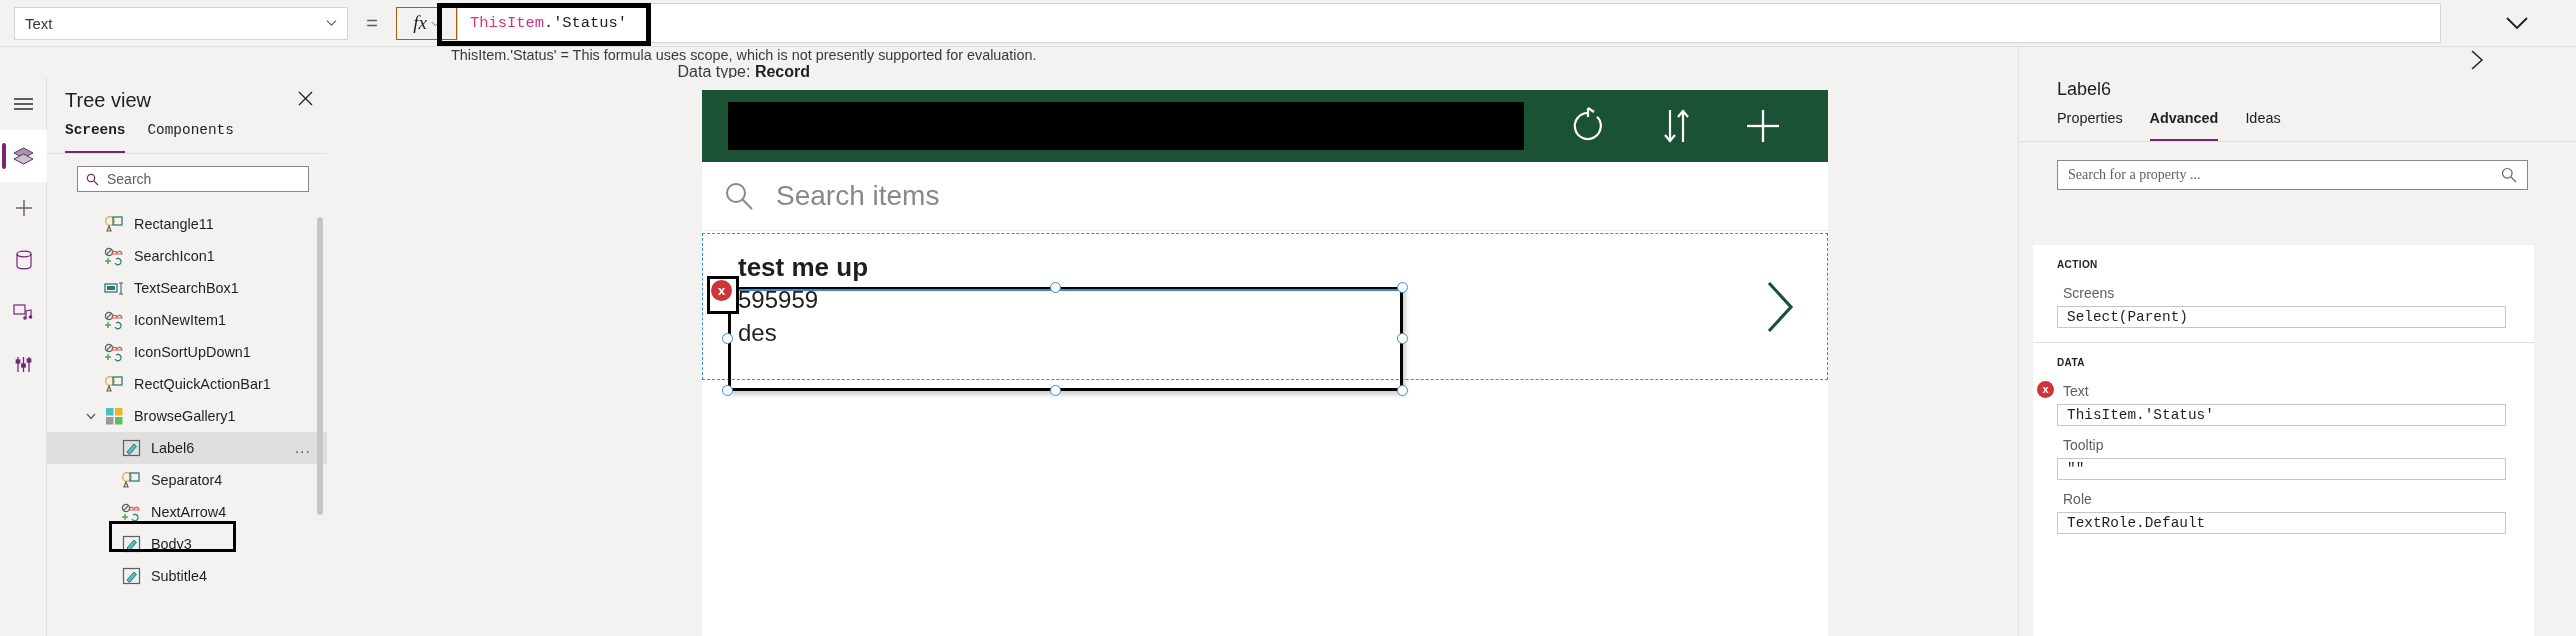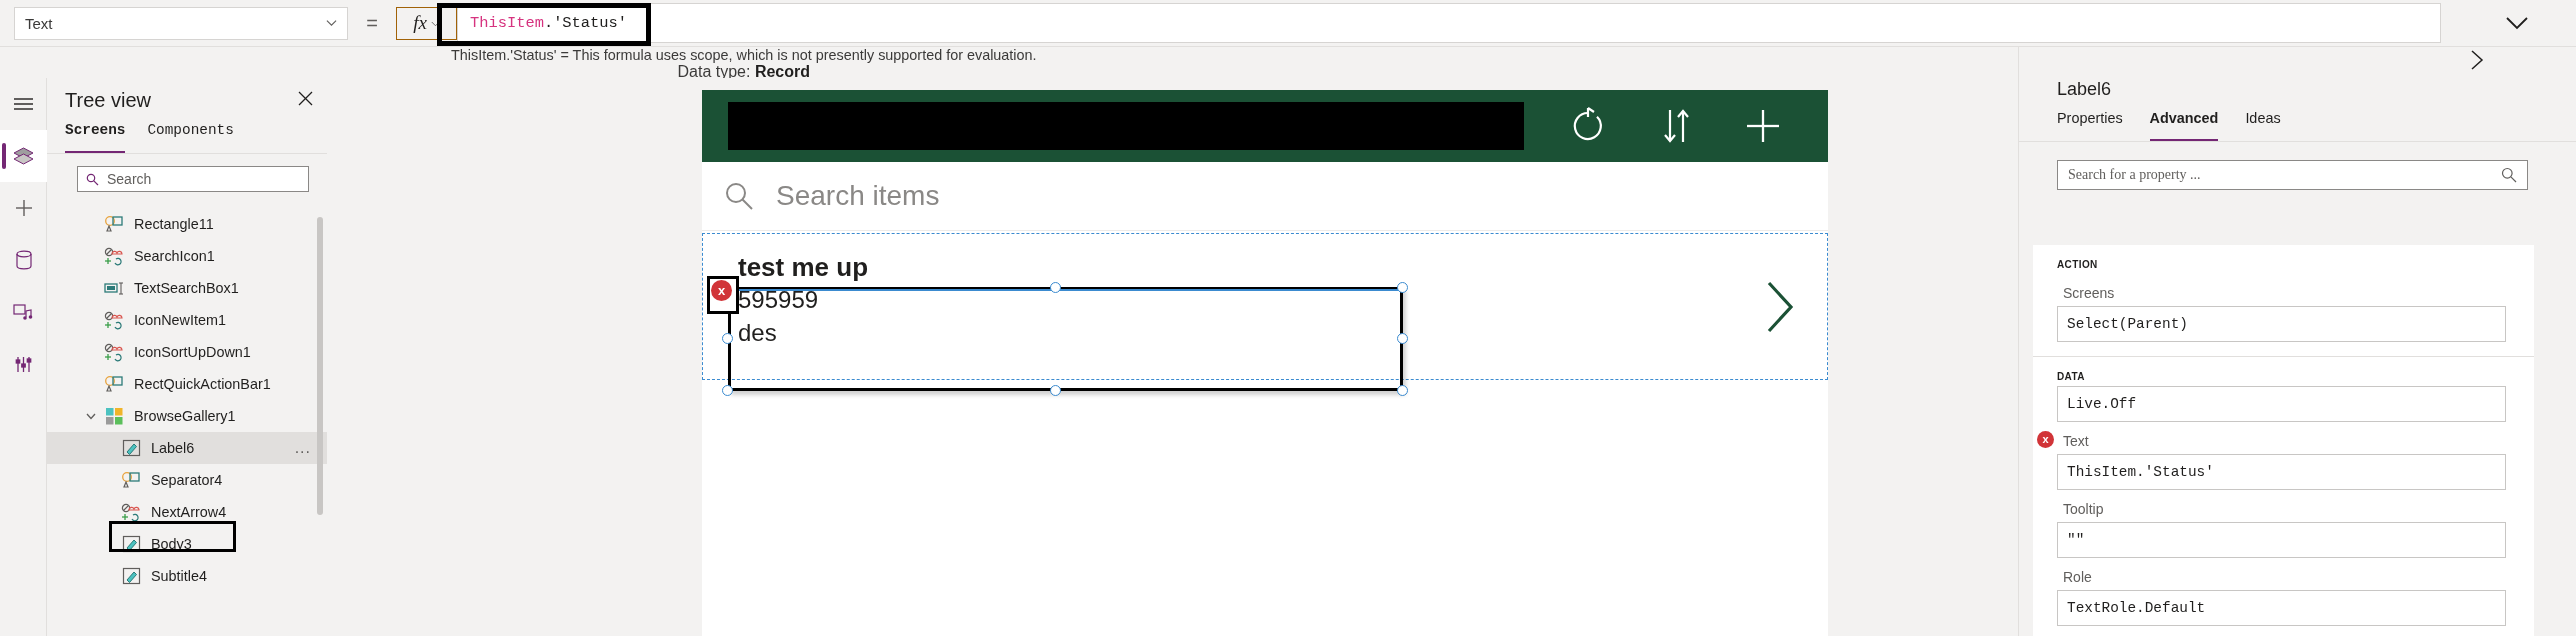--- a/index.html
+++ b/index.html
@@ -130,21 +130,21 @@
   .prop-search .mg{ position:absolute; right:10px; top:6px; }
   .props-body{ background:#fff; position:absolute; left:14px; right:42px; top:198px;
     bottom:0; overflow:hidden; }
   .sec-hd{ font-size:10px; font-weight:700; color:#201f1e; letter-spacing:0.4px;
     padding:14px 8px 4px 24px; }
   .sec-divider{ height:1px; background:#e1dfdd; margin:14px 0 0 0; }
   .field-lbl{ font-size:14px; color:#605e5c; padding:11px 0 5px 30px; position:relative; }
   .field-lbl .fe{ position:absolute; left:4px; top:9px; width:17px; height:17px;
     border-radius:50%; background:#d13438; color:#fff; font-size:11px; line-height:17px;
     text-align:center; font-weight:700; }
-  .field-in{ margin:0 28px 0 24px; height:36px; background:#fff; border:1px solid #c8c6c4;
+  .field-in{ margin:0 28px 0 24px; height:22px; background:#fff; border:1px solid #c8c6c4;
     display:flex; align-items:center; padding:0 9px;
     font-family:"Liberation Mono", monospace; font-size:14.4px; color:#201f1e; }
   .canvas-scrollhint{ position:absolute; right:0; top:0; width:42px; bottom:0; background:#f3f2f1; }
 </style>
 </head>
 <body>
 
 <div class="formula-bar">
   <div class="prop-select">
     <span>Text</span>
@@ -487,21 +487,20 @@
         <circle cx="6.3" cy="6.3" r="4.8" fill="none" stroke="#605e5c" stroke-width="1.2"></circle>
         <line x1="9.9" y1="9.9" x2="15" y2="15" stroke="#605e5c" stroke-width="1.2"></line>
       </svg>
   </div>
   <div class="props-body" id="props-body">
       <div class="sec-hd">ACTION</div>
       <div class="field-lbl">Screens</div>
       <div class="field-in">Select(Parent)</div>
       <div class="sec-divider"></div>
       <div class="sec-hd">DATA</div>
-      <div class="field-in">Live.Off</div>
       <div class="field-lbl"><span class="fe">x</span>Text</div>
       <div class="field-in">ThisItem.'Status'</div>
       <div class="field-lbl">Tooltip</div>
       <div class="field-in">""</div>
       <div class="field-lbl">Role</div>
       <div class="field-in">TextRole.Default</div>
     </div>
 </div>
 
 

